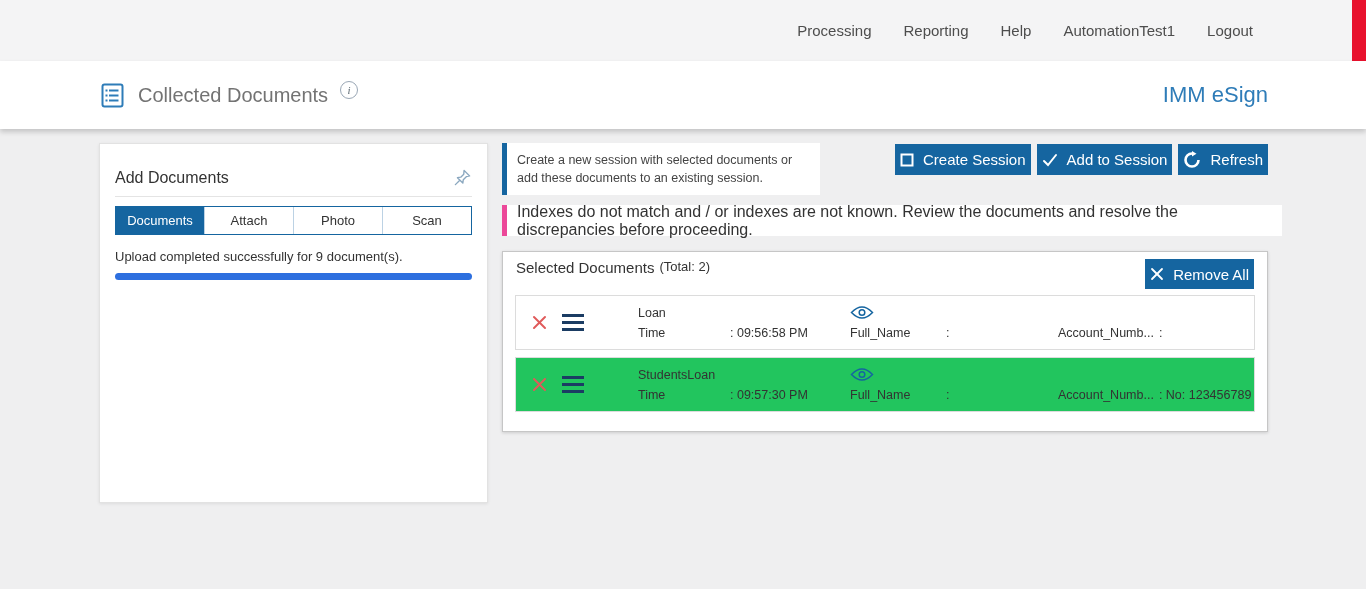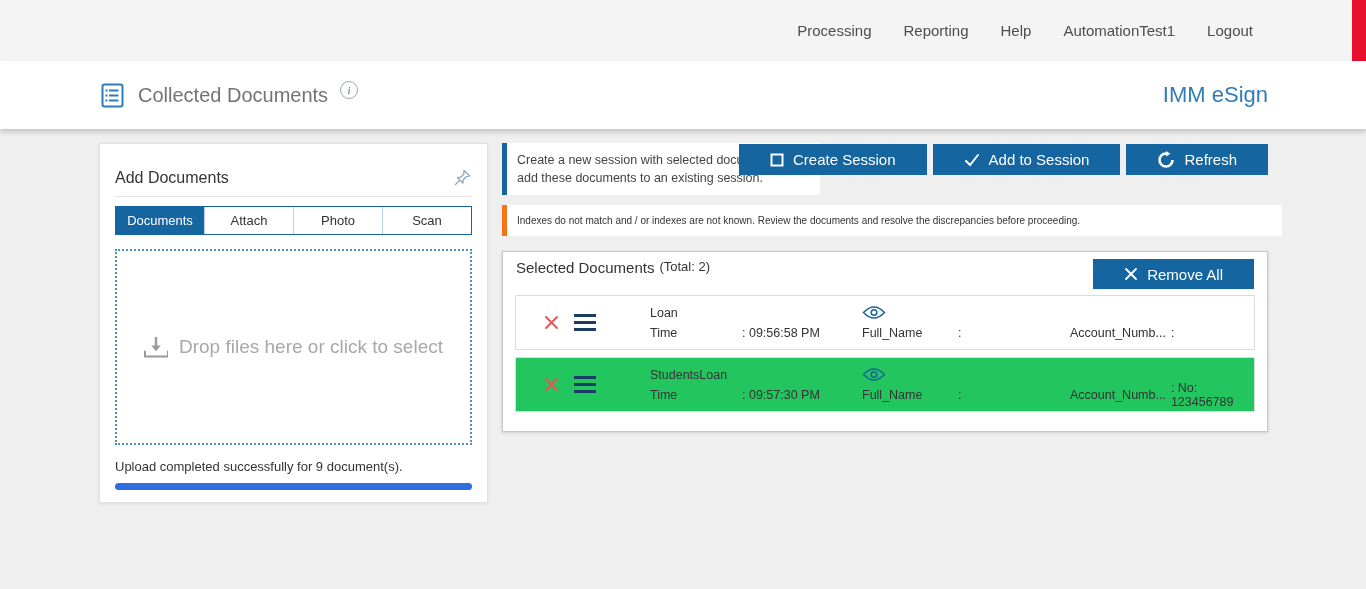--- a/index.html
+++ b/index.html
@@ -44,37 +44,37 @@
   .upload-status { margin-top:14px; font-size:13px; color:#333; }
   .progress { margin-top:9px; height:7px; background:#2d6fdf; border-radius:4px; width:100%; }
 
   
   .right-col { position:absolute; left:502px; top:14px; width:766px; height:440px; }
   .info-box { position:absolute; left:0; top:0; width:318px; background:#fff;
               border-left:5px solid #1565a0; padding:8px 10px; font-size:12.5px; color:#444;
               line-height:1.45; }
   .actions { position:absolute; right:0; top:1px; display:flex; gap:6px; }
   .btn { height:31px; background:#1565a0; color:#fff; border:none; font-size:15px;
-         display:flex; align-items:center; gap:9px; padding:0 31px; cursor:pointer;
+         display:flex; align-items:center; gap:9px; padding:0 5px; cursor:pointer;
          font-family:inherit; white-space:nowrap; }
   .warning-box { position:absolute; left:0; top:62px; width:780px; height:31px; background:#fff;
-                 border-left:5px solid #f97316; display:flex; align-items:center;
-                 padding:0 10px; font-size:10px; color:#333; }
+                 border-left:5px solid #ec4899; display:flex; align-items:center;
+                 padding:0 10px; font-size:16px; color:#333; }
 
   
   .panel { position:absolute; left:0; top:108px; width:766px; height:181px; background:#fff;
            border:1px solid #c6c6c6; box-shadow:0 1px 3px rgba(0,0,0,0.15); }
   .panel-head { display:flex; align-items:flex-start; padding:7px 13px 6px; }
   .panel-title { font-size:15px; color:#333; }
   .panel-total { font-size:13px; color:#333; margin-left:5px; }
   .panel-head .btn { margin-left:auto; height:30px; }
   .rows { padding:0 12px; }
   .doc-row { border:1px solid #dcdcdc; height:55px; display:grid;
              grid-template-columns:46px 76px 212px 208px 1fr; align-items:center;
-             margin-bottom:7px; background:#fff;padding-left:12px; }
+             margin-bottom:7px; background:#fff; }
   .doc-row.alt { background:#22c55e; }
   .cell-del { display:flex; justify-content:center; cursor:pointer; }
   .cell-drag { display:flex; align-items:center; cursor:grab; }
   .hamburger { display:flex; flex-direction:column; gap:4px; }
   .hamburger span { display:block; width:22px; height:3px; background:#1b3c63; }
   .two-line { display:flex; flex-direction:column; gap:4px; font-size:12.5px; color:#333; }
   .line { display:flex; align-items:center; height:16px; }
   .lbl-time { width:92px; }
   .lbl-name { width:96px; }
   .acct-val { margin-left:5px; }
@@ -124,29 +124,20 @@
             <line x1="8" y1="16" x2="3" y2="21"></line>
           </svg>
         </span>
       </div>
       <hr class="card-divider">
       <div class="tabs">
         <div class="tab active">Documents</div>
         <div class="tab">Attach</div>
         <div class="tab">Photo</div>
         <div class="tab">Scan</div>
-      </div>
-      <div class="dropzone">
-        <span style="display:flex;">
-          <svg width="24" height="21" viewBox="0 0 24 21" fill="#9a9a9a">
-            <path d="M10.8 0h2.4v8.6h3.4L12 14.2 7.4 8.6h3.4z"></path>
-            <path d="M1.5 13.8v4.7h21v-4.7h2v6.7H-0.5v-6.7z" transform="translate(0.5,0)"></path>
-          </svg>
-        </span>
-        <span>Drop files here or click to select</span>
       </div>
       <div class="upload-status">Upload completed successfully for 9 document(s).</div>
       <div class="progress"></div>
     </div>
 
     <div class="right-col">
 
       <div class="info-box">Create a new session with selected documents or add these documents to an existing session.</div>
 
       <div class="actions">

